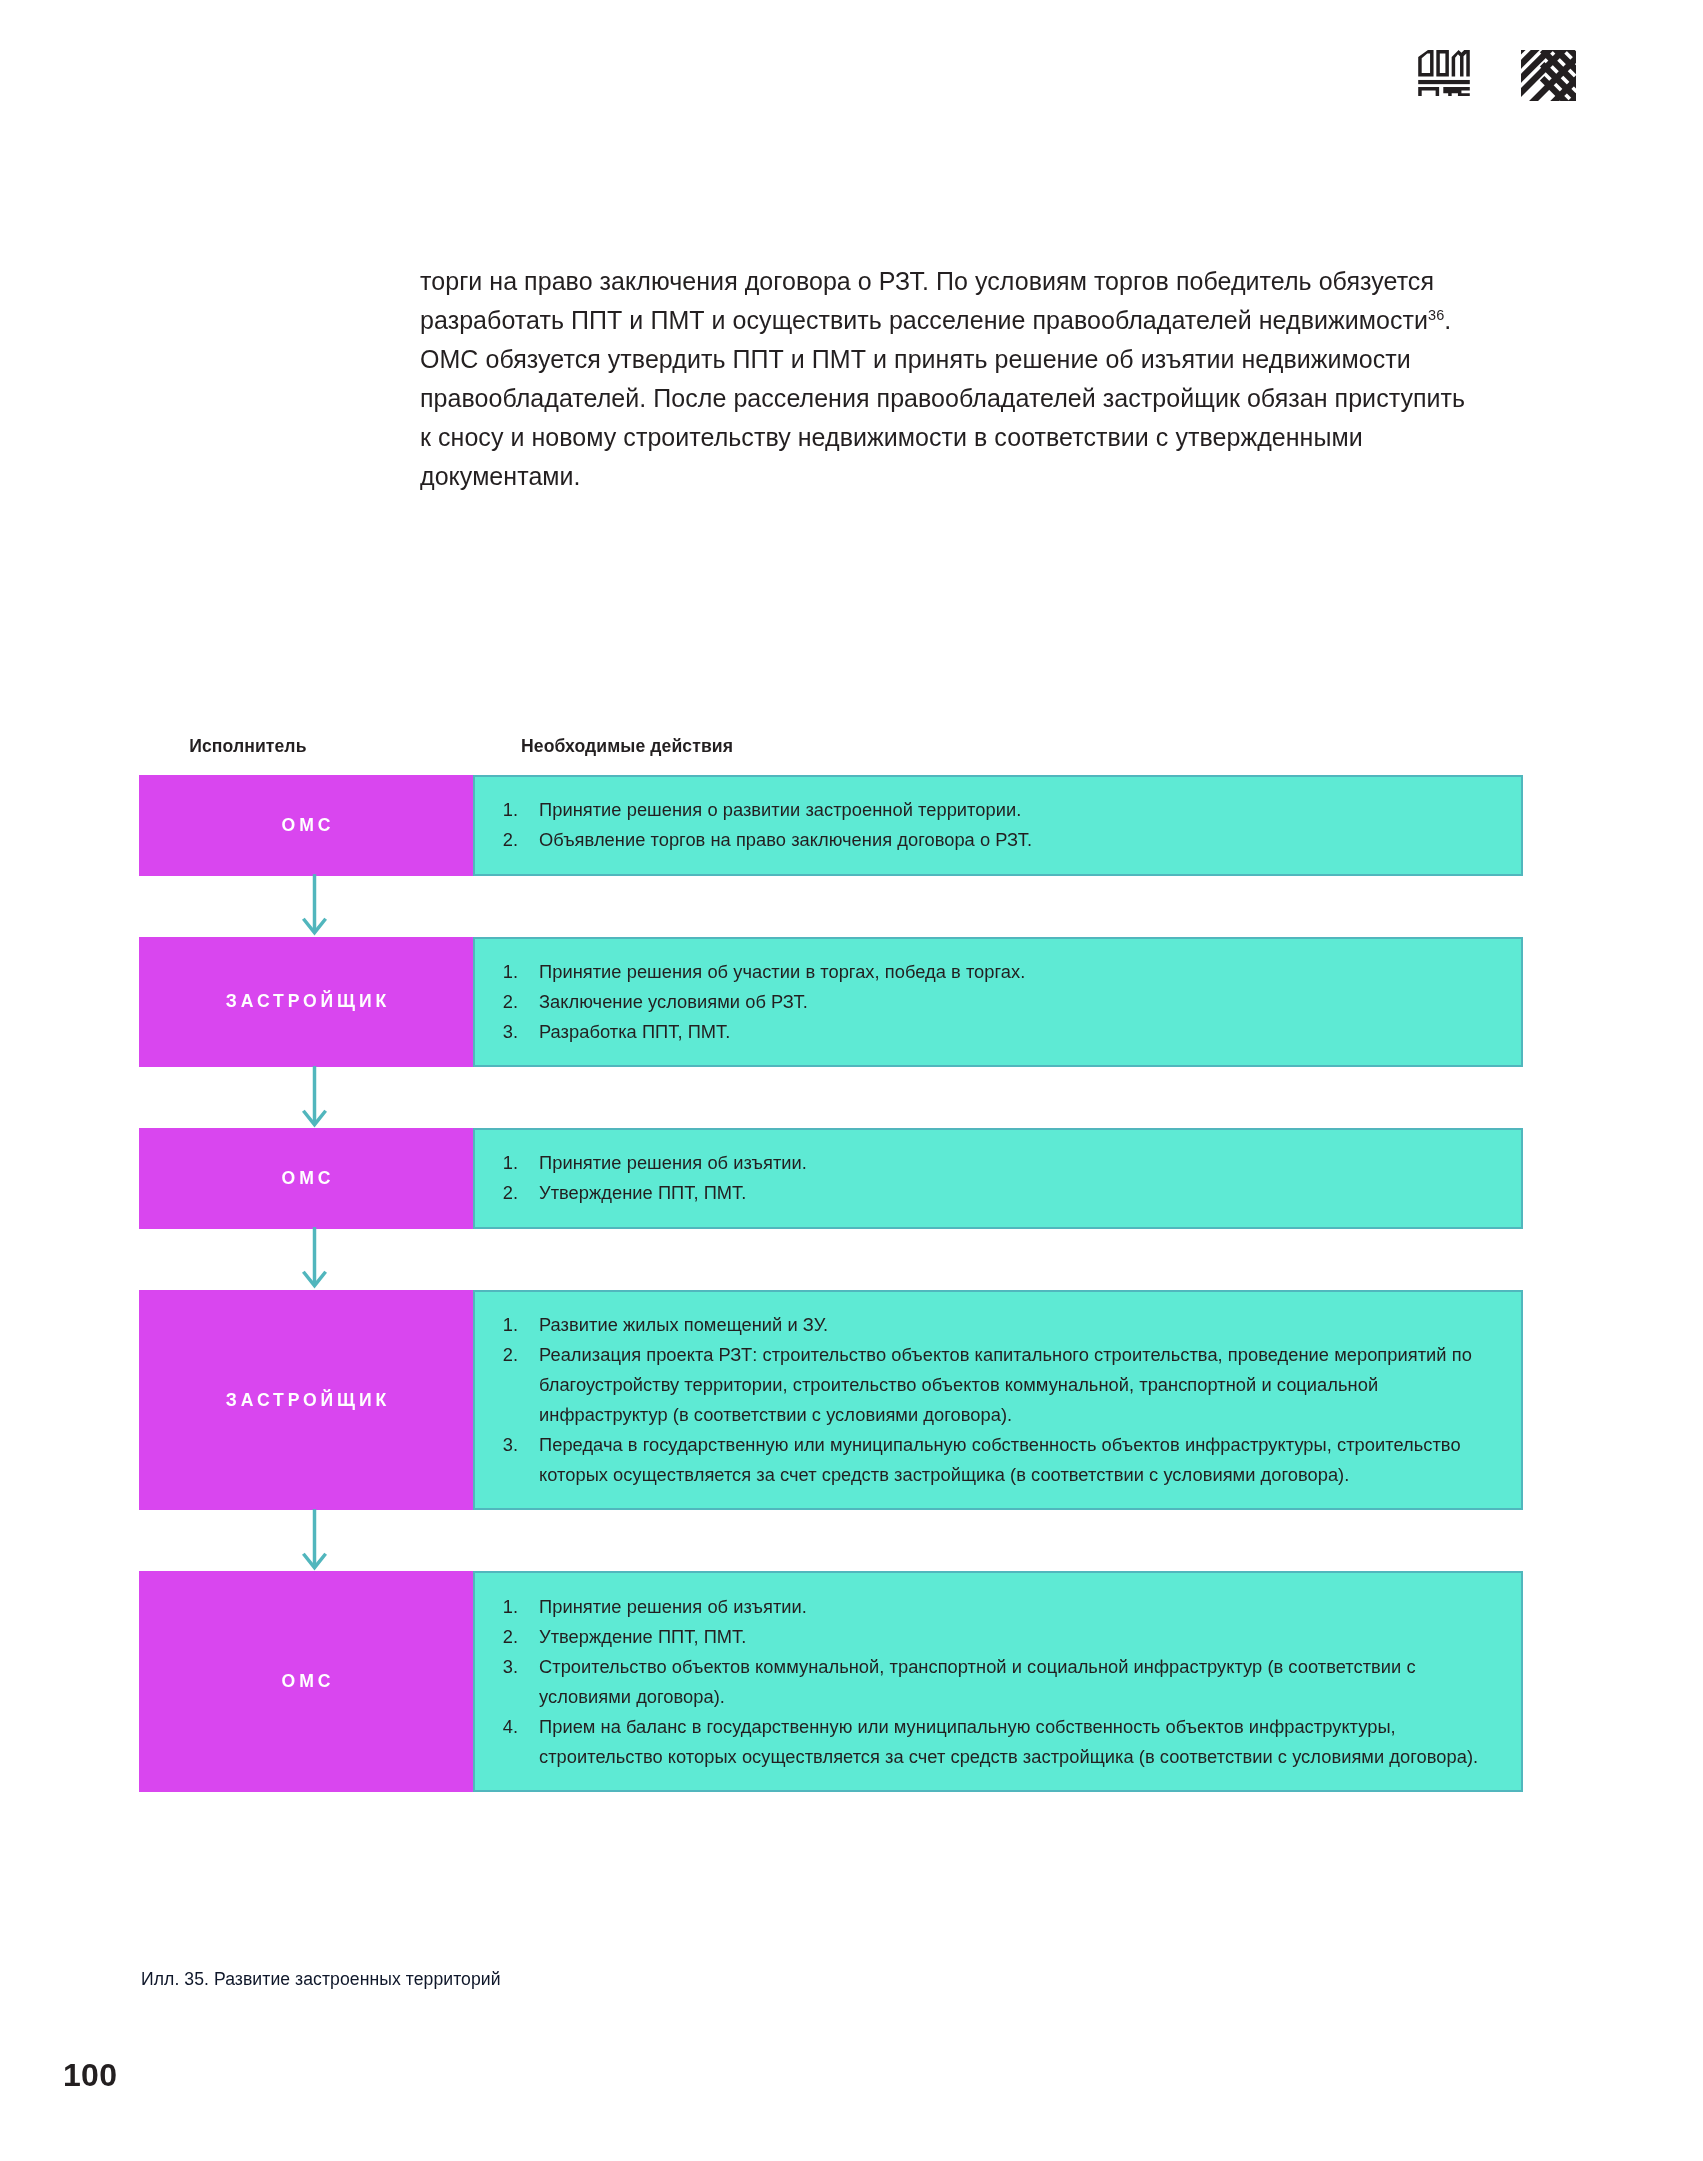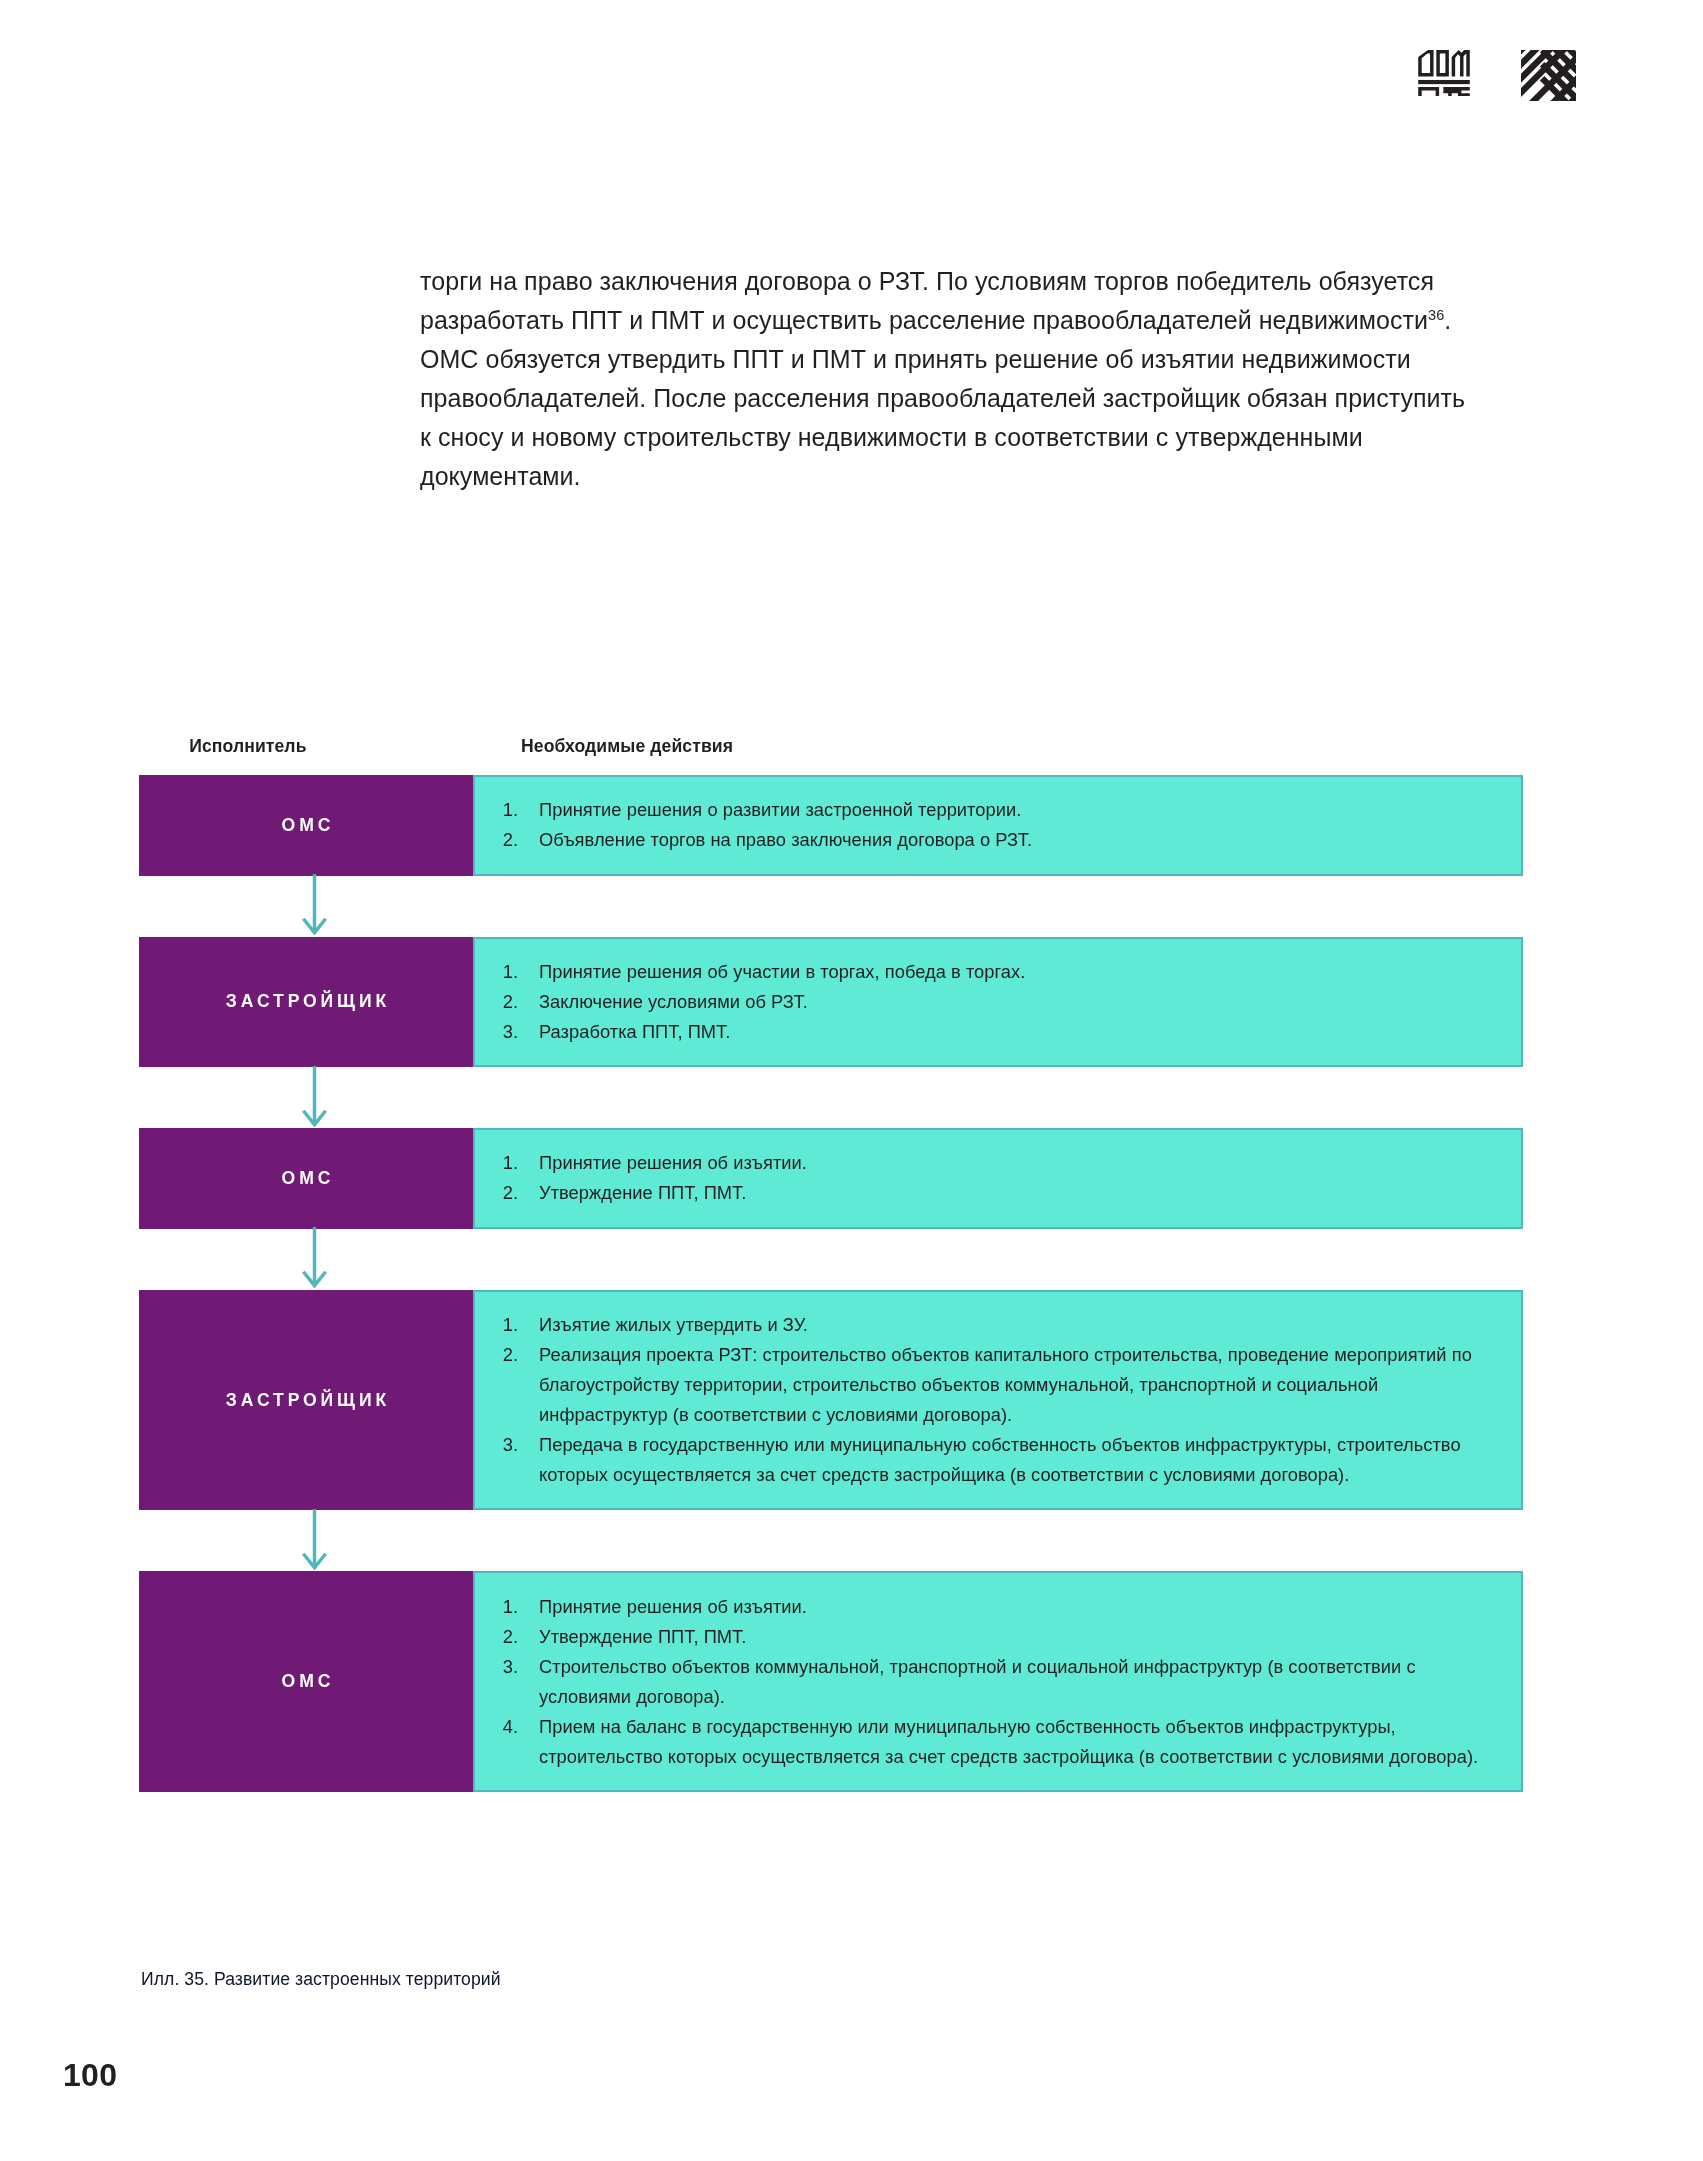--- a/index.html
+++ b/index.html
@@ -100,21 +100,21 @@
   .flow-head .col-b { left: 336px; }
 
   .flow-row {
     position: relative;
     display: flex;
     align-items: stretch;
   }
 
   .actor {
     flex: 0 0 334px;
-    background: #701a75;
+    background: #d946ef;
     color: #ffffff;
     display: flex;
     align-items: center;
     justify-content: center;
     font-size: 17.6px;
     font-weight: 700;
     letter-spacing: 0.22em;
     text-indent: 0.22em;
     text-transform: uppercase;
   }
@@ -305,21 +305,21 @@
       <svg class="arrow-svg" width="39" height="63" viewBox="0 0 56 90">
         <line x1="28" y1="0" x2="28" y2="82" stroke="#51b6bd" stroke-width="5"></line>
         <polyline points="12,64 28,84 44,64" fill="none" stroke="#51b6bd" stroke-width="5"></polyline>
       </svg>
     </div>
 
     <div class="flow-row">
       <div class="actor">ЗАСТРОЙЩИК</div>
       <div class="actions">
         <ol>
-          <li>Изъятие жилых утвердить и ЗУ.</li>
+          <li>Развитие жилых помещений и ЗУ.</li>
           <li>Реализация проекта РЗТ: строительство объектов капитального строительства, проведение мероприятий по благоустройству территории, строительство объектов коммунальной, транспортной и социальной инфраструктур (в соответствии с условиями договора).</li>
           <li>Передача в государственную или муниципальную собственность объектов инфраструктуры, строительство которых осуществляется за счет средств застройщика (в соответствии с условиями договора).</li>
         </ol>
       </div>
     </div>
 
     <div class="connector">
       <svg class="arrow-svg" width="39" height="63" viewBox="0 0 56 90">
         <line x1="28" y1="0" x2="28" y2="82" stroke="#51b6bd" stroke-width="5"></line>
         <polyline points="12,64 28,84 44,64" fill="none" stroke="#51b6bd" stroke-width="5"></polyline>

